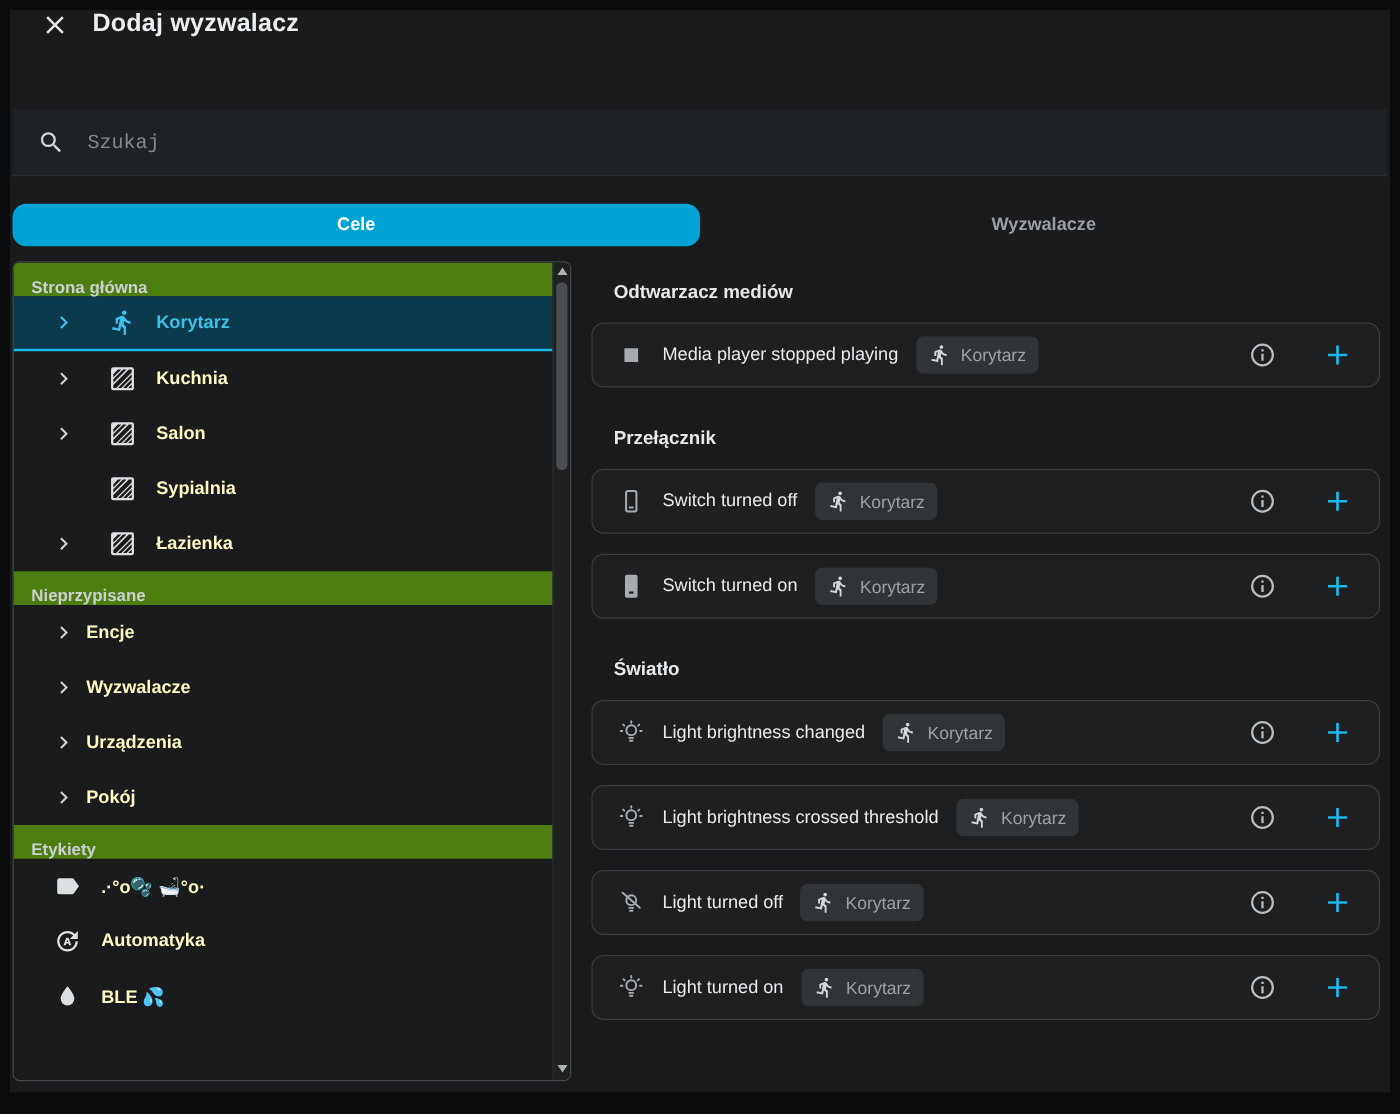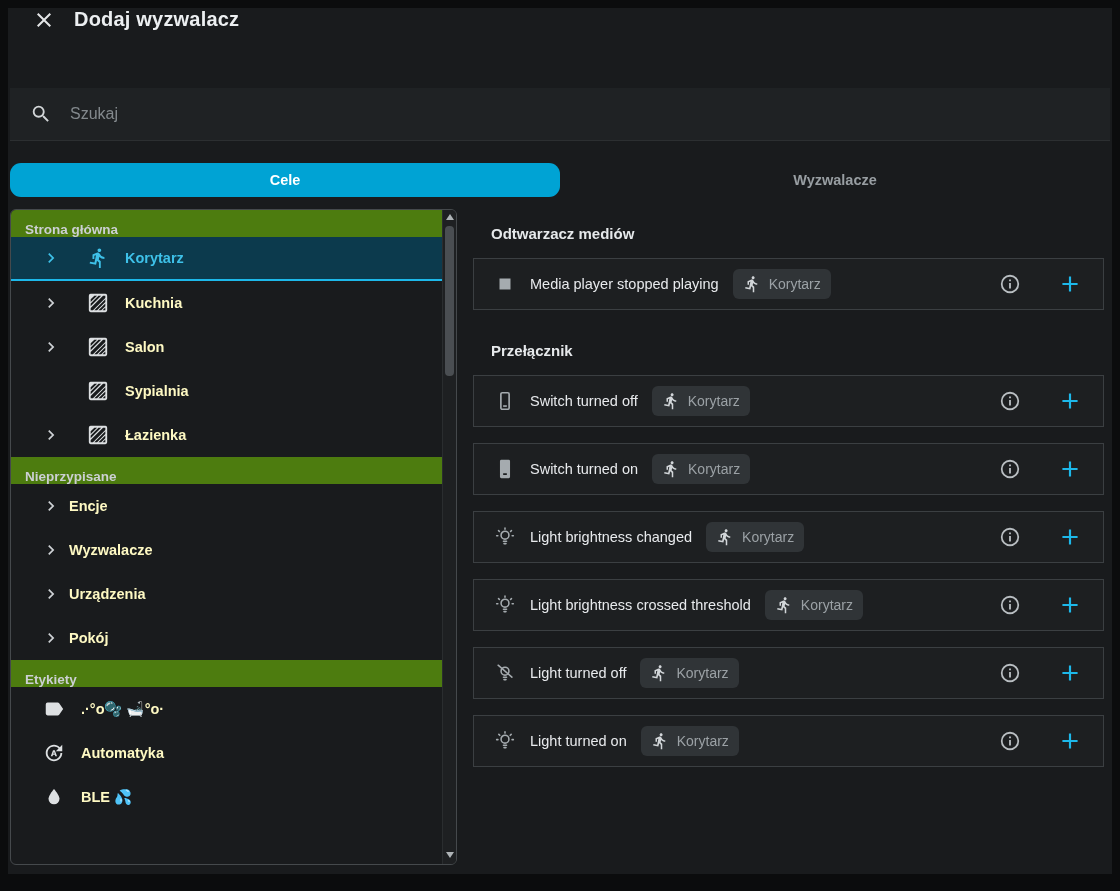--- a/index.html
+++ b/index.html
@@ -11,21 +11,21 @@
   
   .dlg-header{height:74px;display:flex;padding:0 24px;gap:18px;}
   .dlg-title{font-size:20px;font-weight:700;color:#eceff1;letter-spacing:.2px;}
   .close-btn{width:24px;height:24px;color:#e4e6e8;cursor:pointer;display:flex;}
 
   
   .search-bar{margin:6px 2px 0;height:52px;background:#1f2224;display:flex;align-items:center;
     padding:0 20px;gap:16px;border-bottom:1px solid #2c2f31;}
   .search-bar .icon{color:#d2d6d8;}
   .search-input{flex:1;background:transparent;border:none;outline:none;color:#fef9c3;font-size:16px;
-    font-family:Liberation Sans, sans-serif;}
+    font-family:Liberation Mono, monospace;}
   .search-input::placeholder{color:#83898d;}
 
   
   .tabs{margin:22px 2px 0;display:flex;height:34px;}
   .tab{flex:1;display:flex;align-items:center;justify-content:center;font-size:14.5px;font-weight:700;
     color:#989ea2;border-radius:6px;cursor:pointer;}
   .tab.active{background:var(--accent);color:#ffffff;border-radius:11px;}
 
   
   .main{display:flex;gap:16px;margin:12px 2px 0;height:656px;}
@@ -63,21 +63,21 @@
   .tri-down{width:0;height:0;border-left:4.5px solid transparent;border-right:4.5px solid transparent;
     border-top:6px solid #aeb3b6;}
   .scroll-thumb{position:absolute;left:2px;right:2px;top:16px;height:150px;background:#4a4e52;
     border-radius:4px;}
 
   
   .content{flex:1;overflow:hidden;padding-right:6px;}
   .group-header{font-size:15px;font-weight:700;color:#e6e9eb;margin:32px 0 10px 18px;}
   .group-header:first-child{margin-top:16px;}
   .card{height:52px;display:flex;align-items:center;background:#1d1f21;border:1px solid #3b3f42;
-    border-radius:0;padding:0 16px 0 20px;gap:14px;margin-top:16px;cursor:pointer;box-sizing:border-box;}
+    border-radius:10px;padding:0 16px 0 20px;gap:14px;margin-top:16px;cursor:pointer;box-sizing:border-box;}
   .card-icon{width:22px;height:22px;color:#a5abaf;}
   .card-label{font-size:14.5px;font-weight:500;color:#e8eaed;white-space:nowrap;}
   .chip{display:flex;align-items:center;gap:8px;background:#303437;border-radius:6px;height:30px;
     padding:0 10px;}
   .chip-icon{width:18px;height:18px;color:#d2d6d9;}
   .chip-label{font-size:14px;color:#9ba1a5;}
   .flex-spacer{flex:1;}
   .icon-btn{display:flex;cursor:pointer;}
   .info-btn .icon{width:22px;height:22px;color:#b9bec2;}
   .add-btn{margin-left:22px;margin-right:4px;}
@@ -346,20 +346,21 @@
             </span>
           </span>
           <span class="icon-btn add-btn">
             <span class="icon">
               <svg viewBox="0 0 24 24" fill="currentColor">
                 <path d="M19,13H13V19H11V13H5V11H11V5H13V11H19V13Z"></path>
               </svg>
             </span>
           </span>
         </div>
+        <div class="group-header"><span>Światło</span></div>
         <div class="card">
           <span class="icon card-icon">
             <svg viewBox="0 0 24 24" fill="none" stroke="currentColor" stroke-width="1.7" stroke-linecap="round">
               <circle cx="12" cy="10" r="4.3"></circle>
               <path d="M10.3 16.7h3.4M10.9 19.2h2.2"></path>
               <path d="M12 2.2v1.3M5 5.1l.9.9M19 5.1l-.9.9M2.9 10.7h1.3M19.8 10.7h1.3" stroke-dasharray="1.8 2"></path>
             </svg>
           </span>
           <span class="card-label">Light brightness changed</span>
           <span class="chip">

